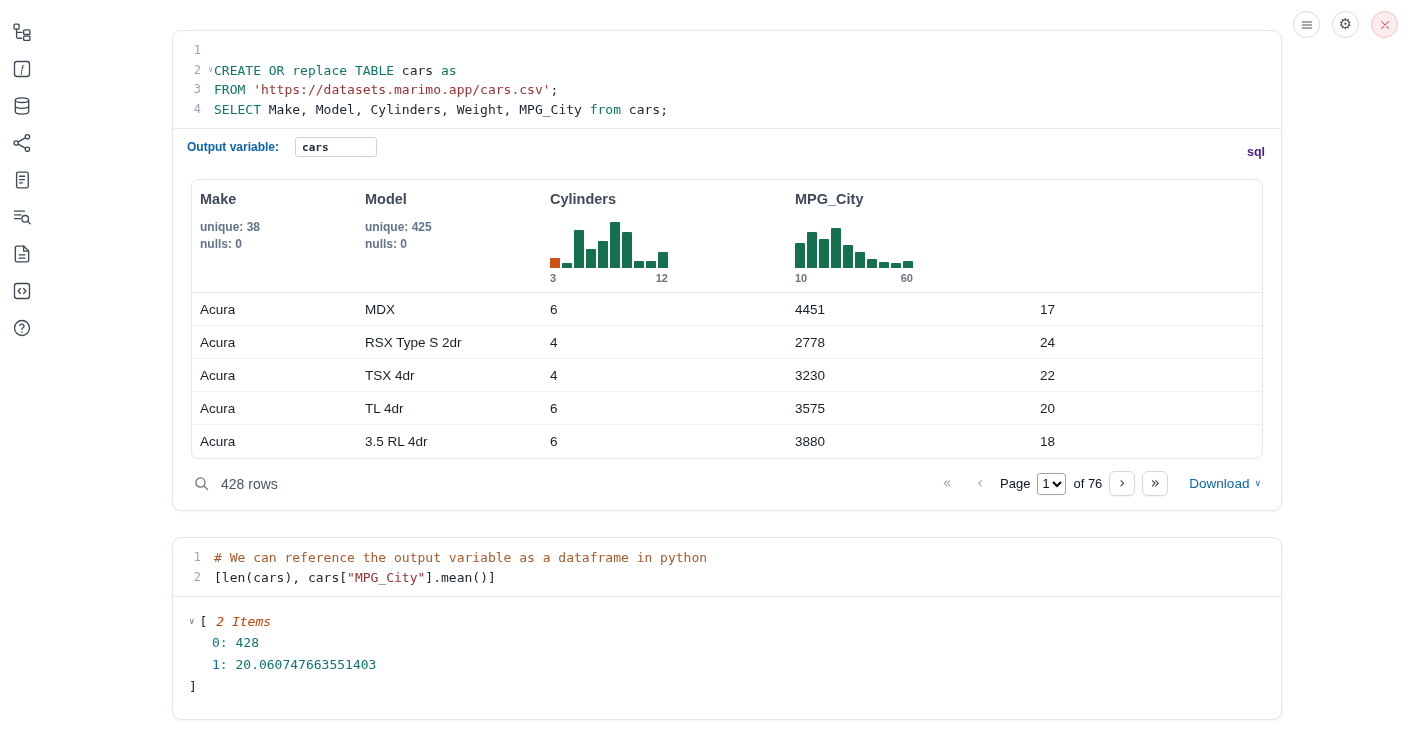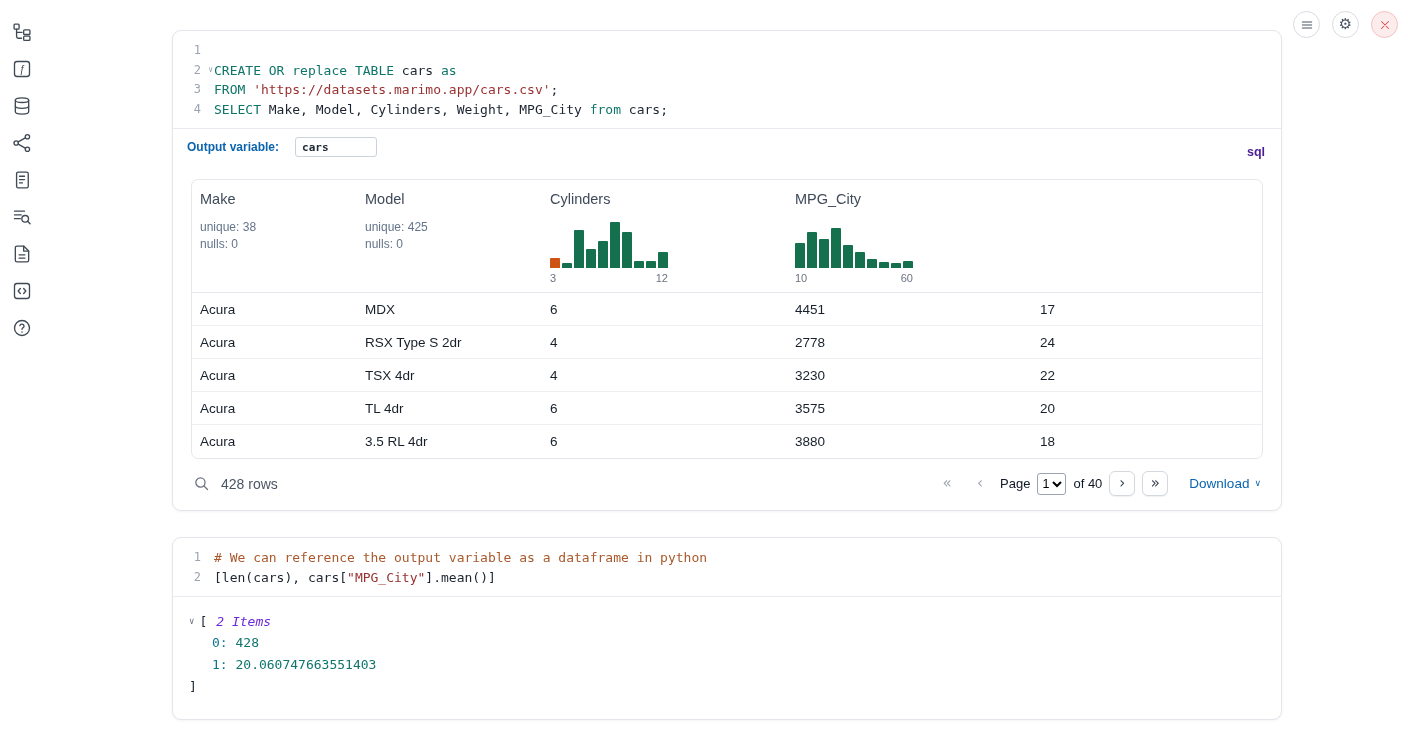--- a/index.html
+++ b/index.html
@@ -40,21 +40,21 @@
   .outvar { display:flex; align-items:center; gap:16px; border-top:1px solid #e7eaee; padding:6px 16px 6px 14px; }
   .outvar-label { color:#0b64ad; font-size:12px; font-weight:bold; }
   .outvar-input { width:82px; height:20px; border:1px solid #ccd3dc; border-radius:3px;
                   font-family:"DejaVu Sans Mono",monospace; font-size:11px; font-weight:bold;
                   color:#1f2937; padding:0 6px; }
   .lang-tag { margin-left:auto; color:#4c1d95; font-size:12.5px; font-weight:bold;margin-top:10px; }
   
   .table-wrap { margin:14px 18px 0; border:1px solid #e4e7ec; border-radius:7px; overflow:hidden; }
   .t-grid { display:grid; grid-template-columns:165px 185px 245px 245px 1fr; }
   .t-head { border-bottom:1px solid #e4e7ec; }
-  .t-head-cell { padding:11px 8px 8px; height:112px; display:flex; flex-direction:column; align-items:flex-start; cursor:pointer; }
+  .t-head-cell { padding:11px 8px 8px; height:112px; display:flex; flex-direction:column; align-items:flex-start; cursor:pointer;font-weight:bold; }
   .col-label { font-size:14.5px; color:#3f4a5a; }
   .col-stats { margin-top:12px; font-size:12px; color:#64748b; line-height:17px; }
   .hist { margin-top:auto; display:flex; align-items:flex-end; gap:2px; width:118px; height:46px; }
   .hist-bar { flex:1; border-radius:1px 1px 0 0; }
   .hist-axis { width:118px; display:flex; justify-content:space-between; font-size:11px; color:#6b7280; margin-top:4px; }
   .t-row { border-bottom:1px solid #edeff3; height:33px; align-items:center; font-size:13.5px; color:#17202b; }
   .t-row:last-child { border-bottom:none; }
   .t-cell { padding:0 8px; overflow:hidden; text-overflow:ellipsis; white-space:nowrap; }
   
   .t-footer { display:flex; align-items:center; gap:11px; padding:12px 20px 14px; }
@@ -70,21 +70,21 @@
   .page-select { height:22px; border:1px solid #9aa4b1; border-radius:3px; font-size:12.5px; background:#fff; }
   .muted { font-size:13px; color:#111827; }
   .download { margin-left:14px; color:#0b64ad; font-size:13.5px; background:none; border:none;
               cursor:pointer; display:flex; align-items:center; gap:5px; }
   .caret { font-size:9px; line-height:1; }
   
   .cell-output { border-top:1px solid #e7eaee; padding:14px 16px 22px; font-family:"DejaVu Sans Mono",monospace;
                  font-size:13px; color:#1b2430; }
   .tree-row { line-height:21px; display:flex; align-items:center; }
   .tree-toggle { color:#6b7280; font-size:9px; margin-right:5px; cursor:pointer; }
-  .tree-items { color:#6d28d9; font-style:italic; margin-left:9px; }
+  .tree-items { color:#c2410c; font-style:italic; margin-left:9px; }
   .tree-entry { padding-left:23px; line-height:22px; }
   .tree-key { color:#0e7490; }
   .tree-val { color:#0f766e; }
   .tree-close { line-height:21px; }
 </style>
 </head>
 <body>
 
 <div class="sidebar">
   <button class="icon-btn">
@@ -295,21 +295,21 @@
           </svg>
       </button>
       <span class="rowcount">428 rows</span>
       <div class="pager">
         <button class="pg-btn">«</button>
         <button class="pg-btn">‹</button>
         <span class="page-label">Page</span>
         <select class="page-select">
           <option>1</option>
         </select>
-        <span class="muted">of 40</span>
+        <span class="muted">of 76</span>
         <button class="pg-btn solid">›</button>
         <button class="pg-btn solid">»</button>
         <button class="download">
           <span>Download</span>
           <span class="caret">∨</span>
         </button>
       </div>
     </div>
   </div>
 

